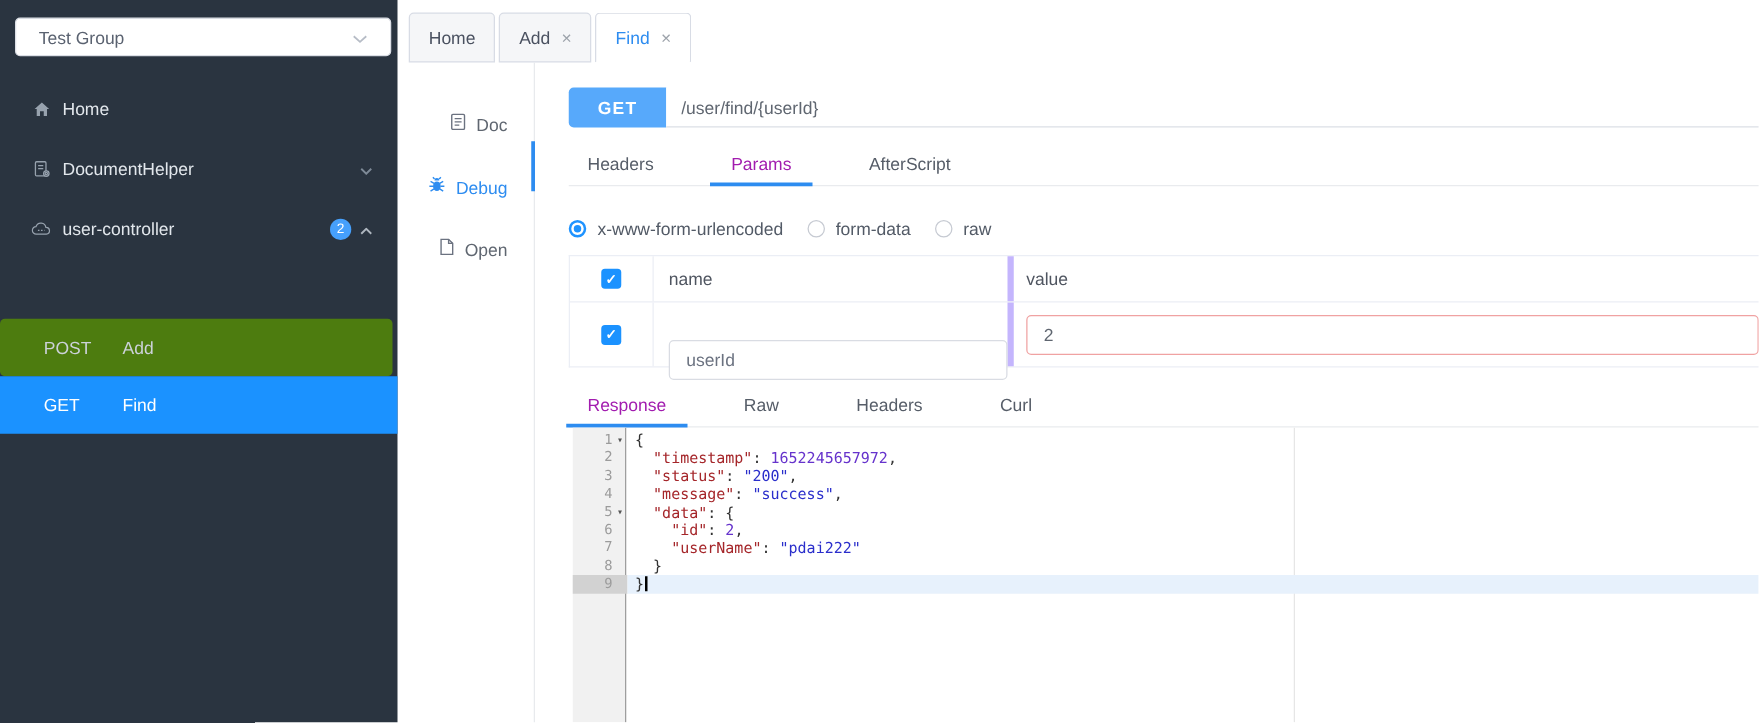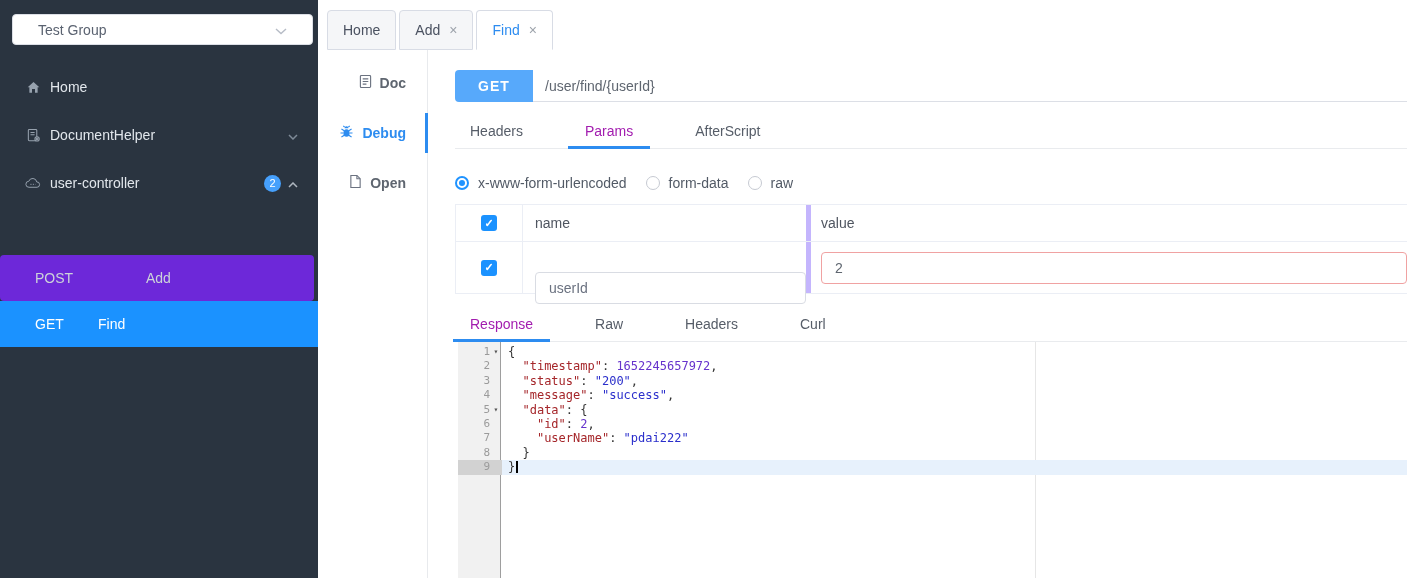--- a/index.html
+++ b/index.html
@@ -4,56 +4,56 @@
 <style>
   * { box-sizing: border-box; margin: 0; padding: 0; }
   html,body { width:1407px; height:578px; overflow:hidden; background:#fff;
     font-family:"Liberation Sans", sans-serif; }
   .app { display:flex; width:1407px; height:578px; }
 
   
   .sidebar { width:318px; height:100%; background:#2a3440; flex-shrink:0; position:relative; }
   .group-select { position:absolute; left:12px; top:14px; width:301px; height:31px;
     background:#fff; border:1px solid #dcdfe6; border-radius:4px; display:flex; align-items:center;
-    padding:0 25px; font-size:14px; color:#5a6270; cursor:pointer; }
+    padding:0 18px; font-size:14px; color:#5a6270; cursor:pointer; }
   .group-select .gs-label { flex:1; }
   .menu { position:absolute; top:63px; left:0; right:0; }
   .menu-item { height:48px; display:flex; align-items:center; padding:0 20px 0 25px;
     font-size:14px; color:#e2e7ec; cursor:pointer; }
   .menu-item .mi-icon { width:16px; height:16px; margin-right:9px; display:flex; align-items:center; justify-content:center; }
   .menu-item .mi-label { flex:1; }
   .badge { min-width:17px; height:17px; border-radius:9px; background:#46a0fc; color:#fff;
     font-size:11px; display:flex; align-items:center; justify-content:center; margin-right:7px; padding:0 3px; }
   .submenu { position:absolute; top:255px; left:0; right:0; }
   .submenu-item { height:46px; display:flex; align-items:center; padding-left:35px;
     font-size:14px; cursor:pointer; }
   .submenu-item .sm-method { width:63px; color:#ccd2d9; }
   .submenu-item .sm-label { color:#ccd2d9; }
-  .submenu-item.post { background:#6d28d9; border-radius:4px; margin-right:4px;gap:48px; }
+  .submenu-item.post { background:#4d7c0f; border-radius:4px; margin-right:4px; }
   .submenu-item.active { background:#1b92ff; border-radius:0; margin-right:0; }
   .submenu-item.active .sm-method, .submenu-item.active .sm-label { color:#fff; }
 
   
   .main { flex:1; display:flex; flex-direction:column; min-width:0; }
   .topbar { height:56px; border-bottom:1px solid #e4e7ec; display:flex; align-items:center;
     padding-left:27px; background:#fff; }
   .fold-btn { width:22px; height:18px; margin-right:22px; cursor:pointer; display:flex; align-items:center; }
   .page-title { font-size:20px; color:#2c3542; font-weight:500; letter-spacing:.3px; }
 
   .tabbar { height:50px; background:#fff; padding:10px 0 0 9px; display:flex; }
   .tab { display:inline-flex; align-items:center; height:40px; padding:0 15px;
     border:1px solid #d8dce5; border-radius:4px 4px 0 0; background:#f5f6f8;
     margin-right:3px; font-size:14px; color:#4a5160; cursor:pointer; }
   .tab.active { background:#fff; border-bottom-color:#fff; color:#2d8cf0; }
   .tab .close-x { margin-left:9px; color:#9da3ab; font-size:14px; line-height:1; cursor:pointer; }
 
   .content { flex:1; display:flex; min-height:0; }
   .subnav { width:110px; border-right:1px solid #e8eaed; padding-top:8px; flex-shrink:0; }
-  .subnav-item { height:50px; display:flex; align-items:center; justify-content:flex-end;
-    padding-right:21px; gap:8px; font-size:14px; color:#5f6670; cursor:pointer; position:relative;font-weight:bold; }
+  .subnav-item { height:50px; display:flex; align-items:flex-end; justify-content:flex-end;
+    padding-right:21px; gap:8px; font-size:14px; color:#5f6670; cursor:pointer; position:relative; }
   .subnav-item.active { color:#2d8cf0; }
   .subnav-item.active::after { content:""; position:absolute; right:-1px; top:5px; bottom:5px;
     width:3px; background:#2d8cf0; }
 
   .workspace { flex:1; min-width:0; padding:20px 0 0 27px; display:flex; flex-direction:column; }
 
   .url-row { display:flex; height:32px; }
   .method-btn { width:78px; height:32px; background:#57a9fb; color:#fff; font-weight:bold;
     font-size:14px; letter-spacing:1px; border:none; border-radius:4px 0 0 4px; cursor:pointer; }
   .url-input { flex:1; height:32px; border:none; border-bottom:1px solid #dcdfe6;

